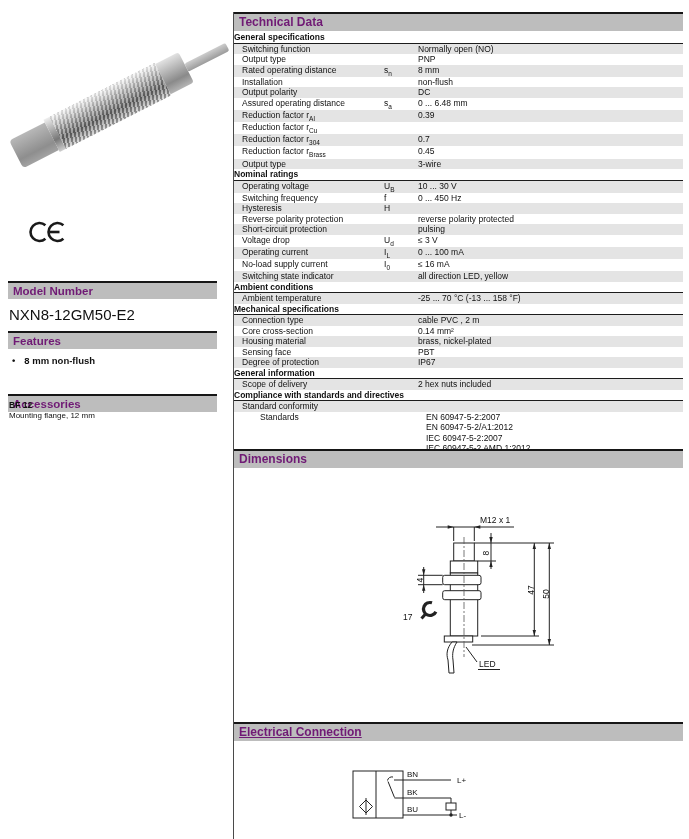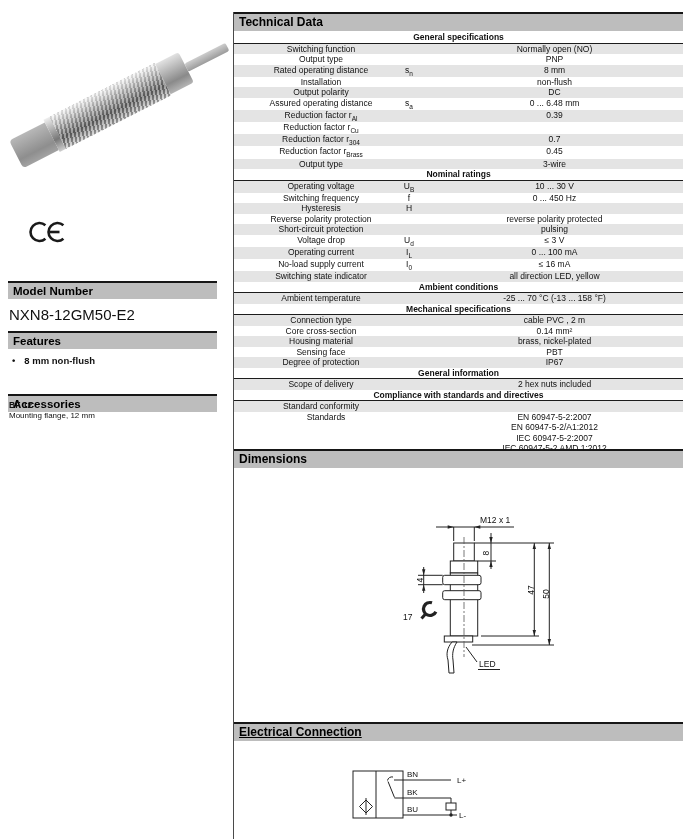--- a/index.html
+++ b/index.html
@@ -5,21 +5,21 @@
   html,body { margin:0; padding:0; }
   body {
     width:689px; height:839px; position:relative; overflow:hidden;
     background:#ffffff; color:#111;
     font-family:"Liberation Sans","DejaVu Sans",sans-serif;
     -webkit-font-smoothing:antialiased;
   }
   
   .bar {
     background:#bdbdbd; border-top:2px solid #161616;
-    font-weight:bold; color:#000000;
+    font-weight:bold; color:#701a75;
     padding:2px 0 2px 5px; box-sizing:border-box;
   }
   .bar.big { font-size:12px; line-height:13px; }
   .bar.side { font-size:11.5px; line-height:12px; }
 
   
   .sidebar { position:absolute; left:8px; top:0; width:209px; height:719px; }
   .photo { position:absolute; left:10px; top:35px; width:200px; height:130px; }
   .sensor {
     position:absolute; left:-15px; top:47px; width:238px; height:36px;
@@ -61,28 +61,28 @@
   
   .main {
     position:absolute; left:233px; top:12px; width:449px; height:827px;
     border-left:1px solid #4a4a4a; box-sizing:border-box;
   }
   .main .bar { width:449px; position:absolute; left:0; box-sizing:border-box; }
   #tech-bar { top:0; }
   #dims-bar { top:437px; }
   #elec-bar { top:710px;text-decoration:underline; }
 
-  .tech-table { position:absolute; left:0; top:20px; width:449px;text-align:center; }
+  .tech-table { position:absolute; left:0; top:20px; width:449px; }
   .t-heading {
     font-weight:bold; font-size:8.5px; line-height:10.5px;
     border-bottom:1px solid #1c1c1c;
   }
   .t-row {
     display:grid; grid-template-columns:142px 34px 1fr;
-    padding-left:16px; font-size:8.5px; line-height:10.5px; min-height:10.5px;
+    padding-left:8px; font-size:8.5px; line-height:10.5px; min-height:10.5px;
     box-sizing:border-box;
   }
   .t-row.shaded { background:#e4e4e4; }
   .t-row.indent2 { padding-left:26px; grid-template-columns:132px 34px 1fr; }
   .t-sym { font-size:8.5px; }
   sub { font-size:6.5px; line-height:1; }
 
   .dims-figure { position:absolute; left:162px; top:493px; }
   .elec-figure { position:absolute; left:112px; top:753px; }
 

